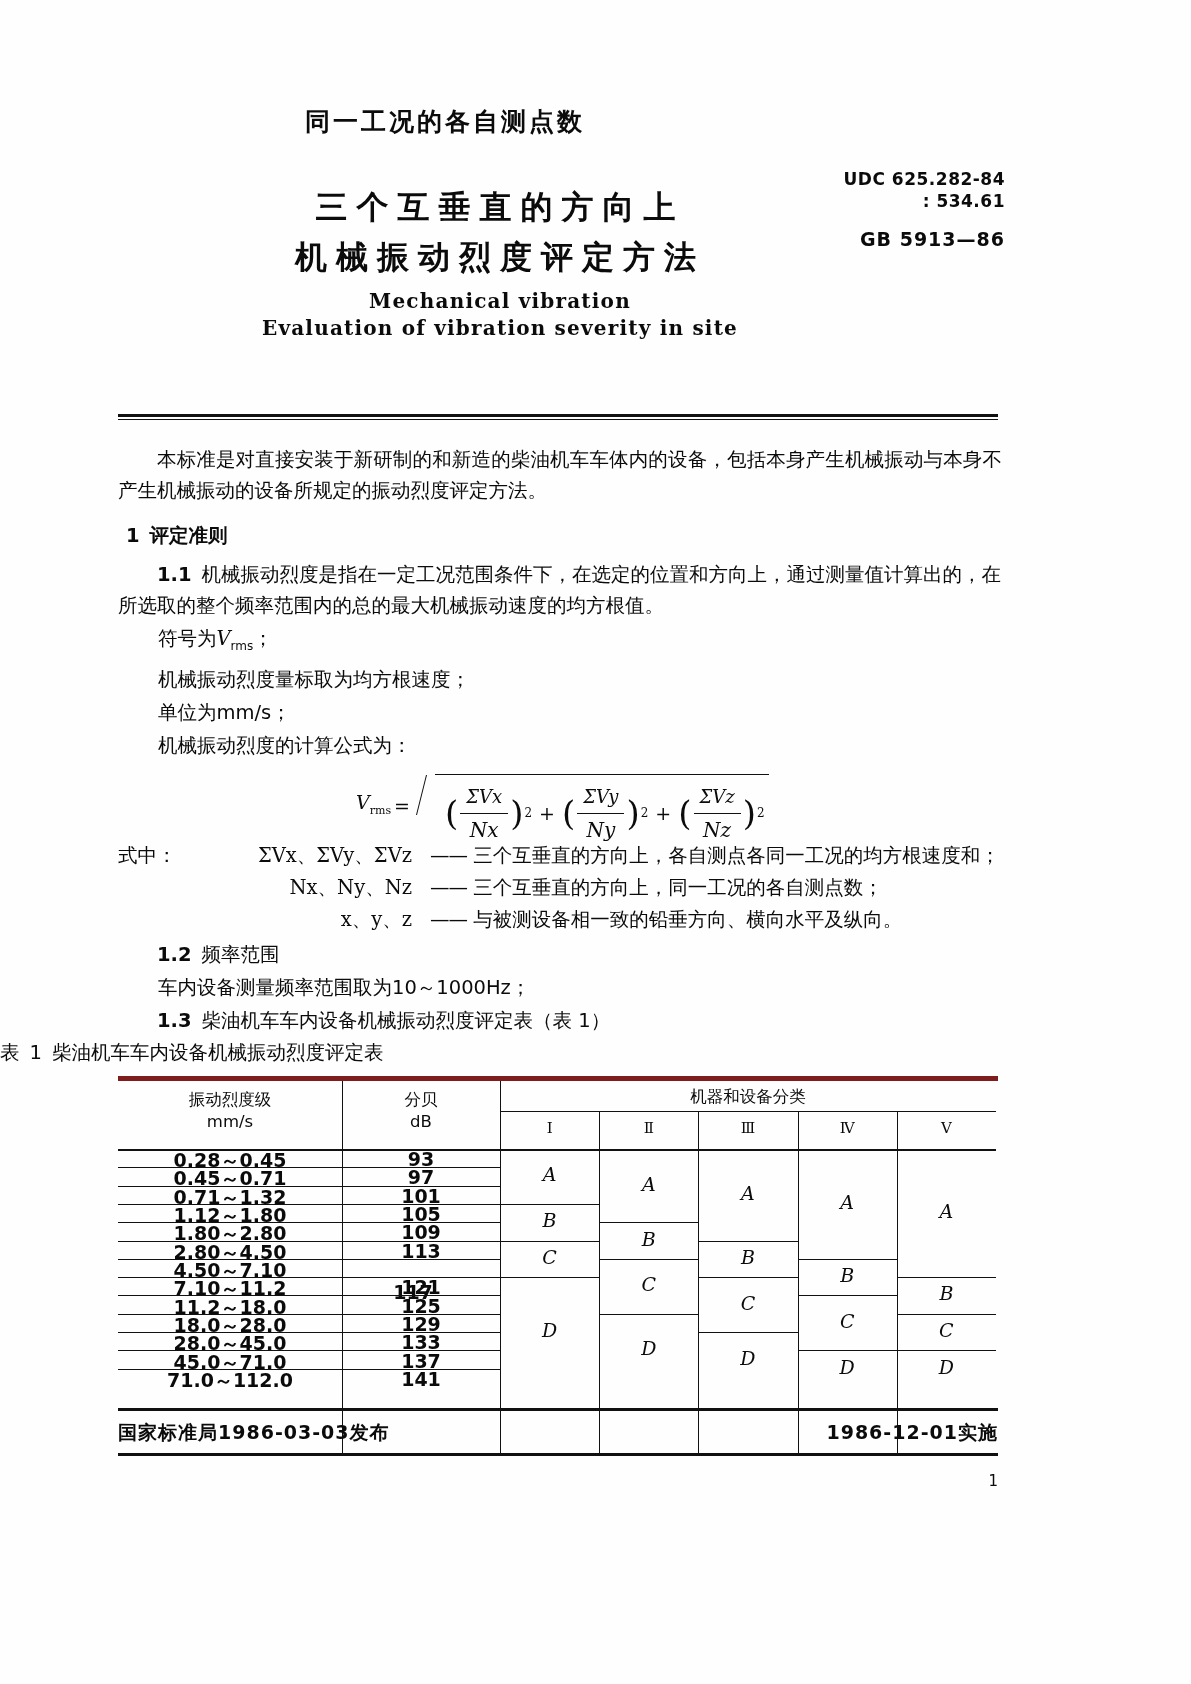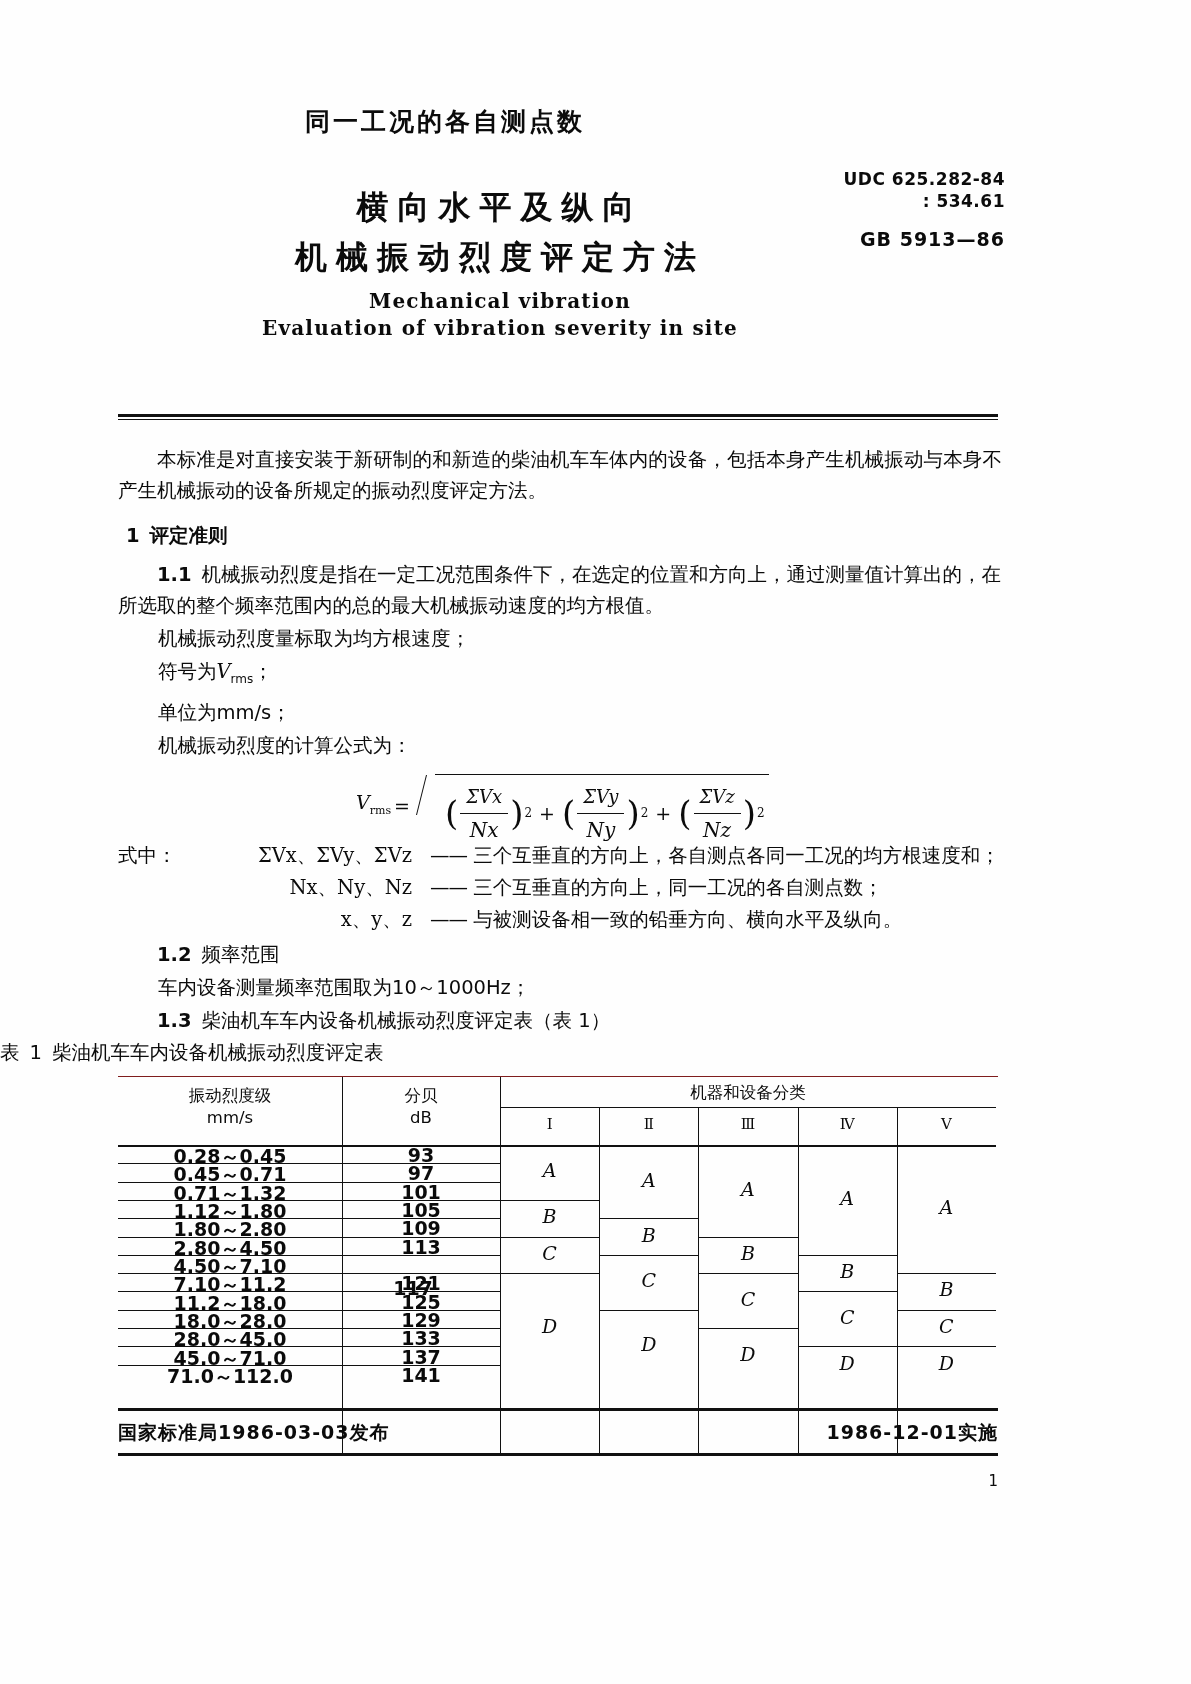--- a/index.html
+++ b/index.html
@@ -221,21 +221,21 @@
   }
   .tbl-cap .sp { margin: 0 10px; }
 
   
   .tbl {
     position: absolute;
     left: 118px;
     top: 1076px;
     width: 880px;
     height: 380px;
-    border-top: 1px solid #7f1d1d;
+    border-top: 5px solid #7f1d1d;
     border-bottom: 3px solid #111;
     box-sizing: border-box;
   }
   .tbl-inner { position: relative; width: 100%; height: 100%; }
   .vline {
     position: absolute;
     top: 0; bottom: 0;
     width: 1px;
     background: #111;
   }
@@ -305,21 +305,21 @@
   }
 </style>
 </head>
 <body>
 
 <div class="page">
 
   <div class="std-org">同一工况的各自测点数</div>
 
   <div class="title-cn">
-    <div>横向水平及纵向</div>
+    <div>三个互垂直的方向上</div>
     <div>机械振动烈度评定方法</div>
   </div>
 
   <div class="udc">
     <div>UDC 625.282-84</div>
     <div>: 534.61</div>
   </div>
   <div class="gbno">GB 5913—86</div>
 
   <div class="title-en">
@@ -334,25 +334,25 @@
     <p class="para">本标准是对直接安装于新研制的和新造的柴油机车车体内的设备，包括本身产生机械振动与本身不产生机械振动的设备所规定的振动烈度评定方法。</p>
 
     <div class="h1">
       <span class="num">1</span><span>评定准则</span>
     </div>
 
     <p class="sub">
       <b>1.1</b><span>机械振动烈度是指在一定工况范围条件下，在选定的位置和方向上，通过测量值计算出的，在所选取的整个频率范围内的总的最大机械振动速度的均方根值。</span>
     </p>
 
-    <div class="ind1">机械振动烈度量标取为均方根速度；</div>
-
     <div class="ind1">
       <span>符号为</span><i style="font-family:'DejaVu Serif','Liberation Serif',serif;">V</i><sub style="font-size:12px;">rms</sub><span>；</span>
     </div>
+
+    <div class="ind1">机械振动烈度量标取为均方根速度；</div>
 
     <div class="ind1">单位为mm/s；</div>
     <div class="ind1">机械振动烈度的计算公式为：</div>
 
     <div class="formula">
       <div class="fwrap">
         <span class="vrms"><span>V</span><sub>rms</sub></span>
         <span class="eq">=</span>
         <span class="radical">
           <span class="terms">

